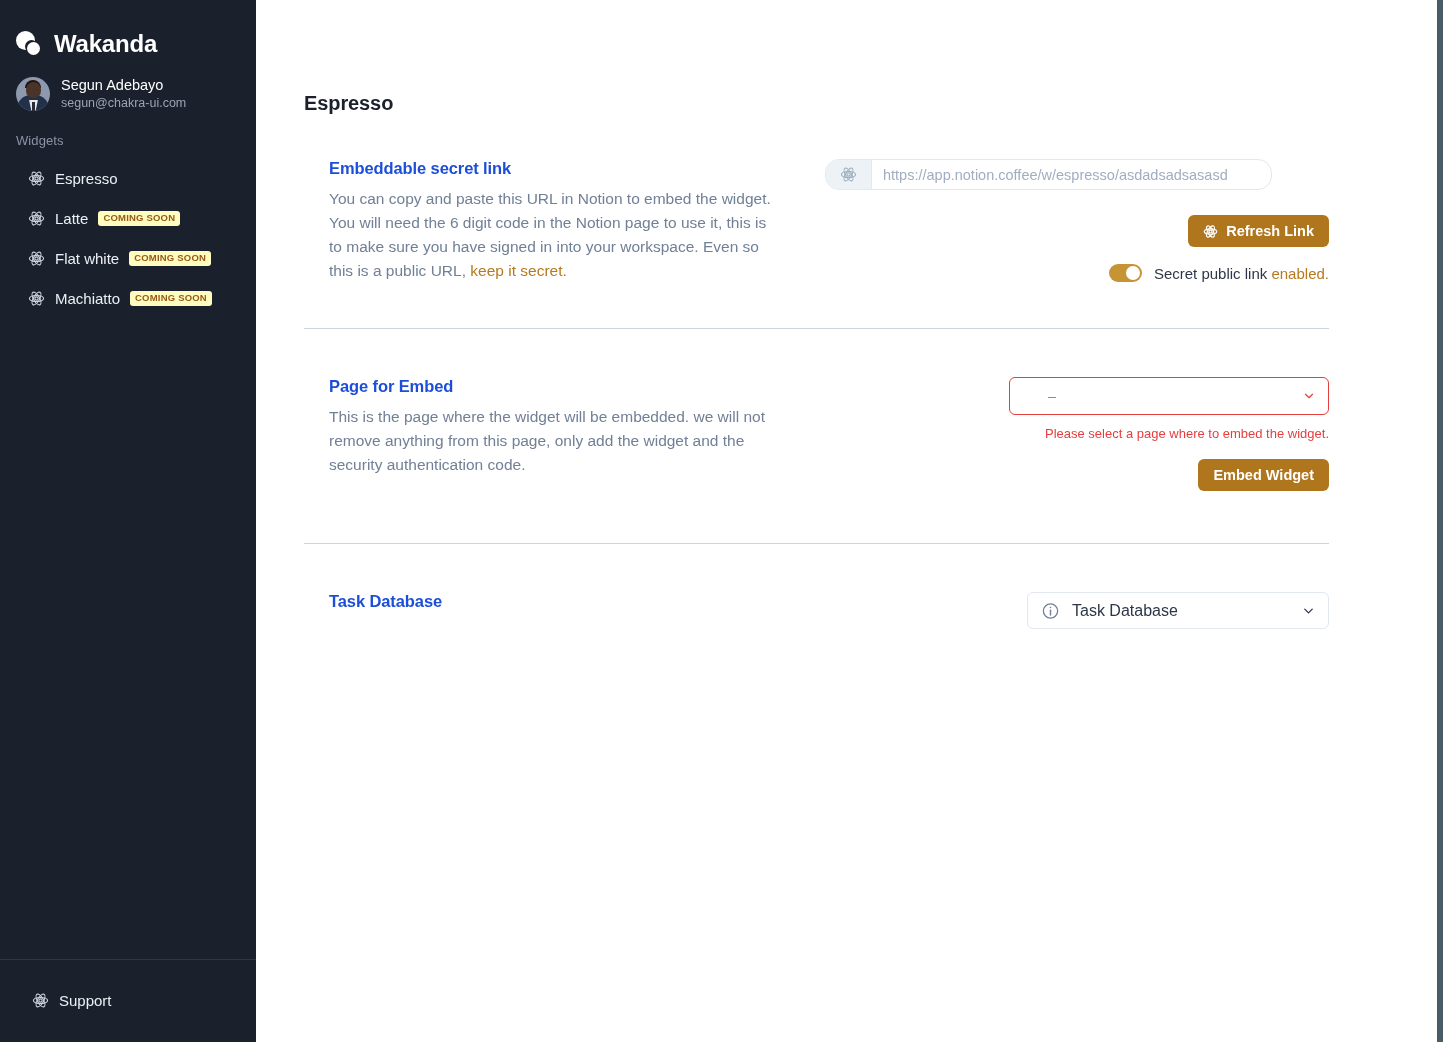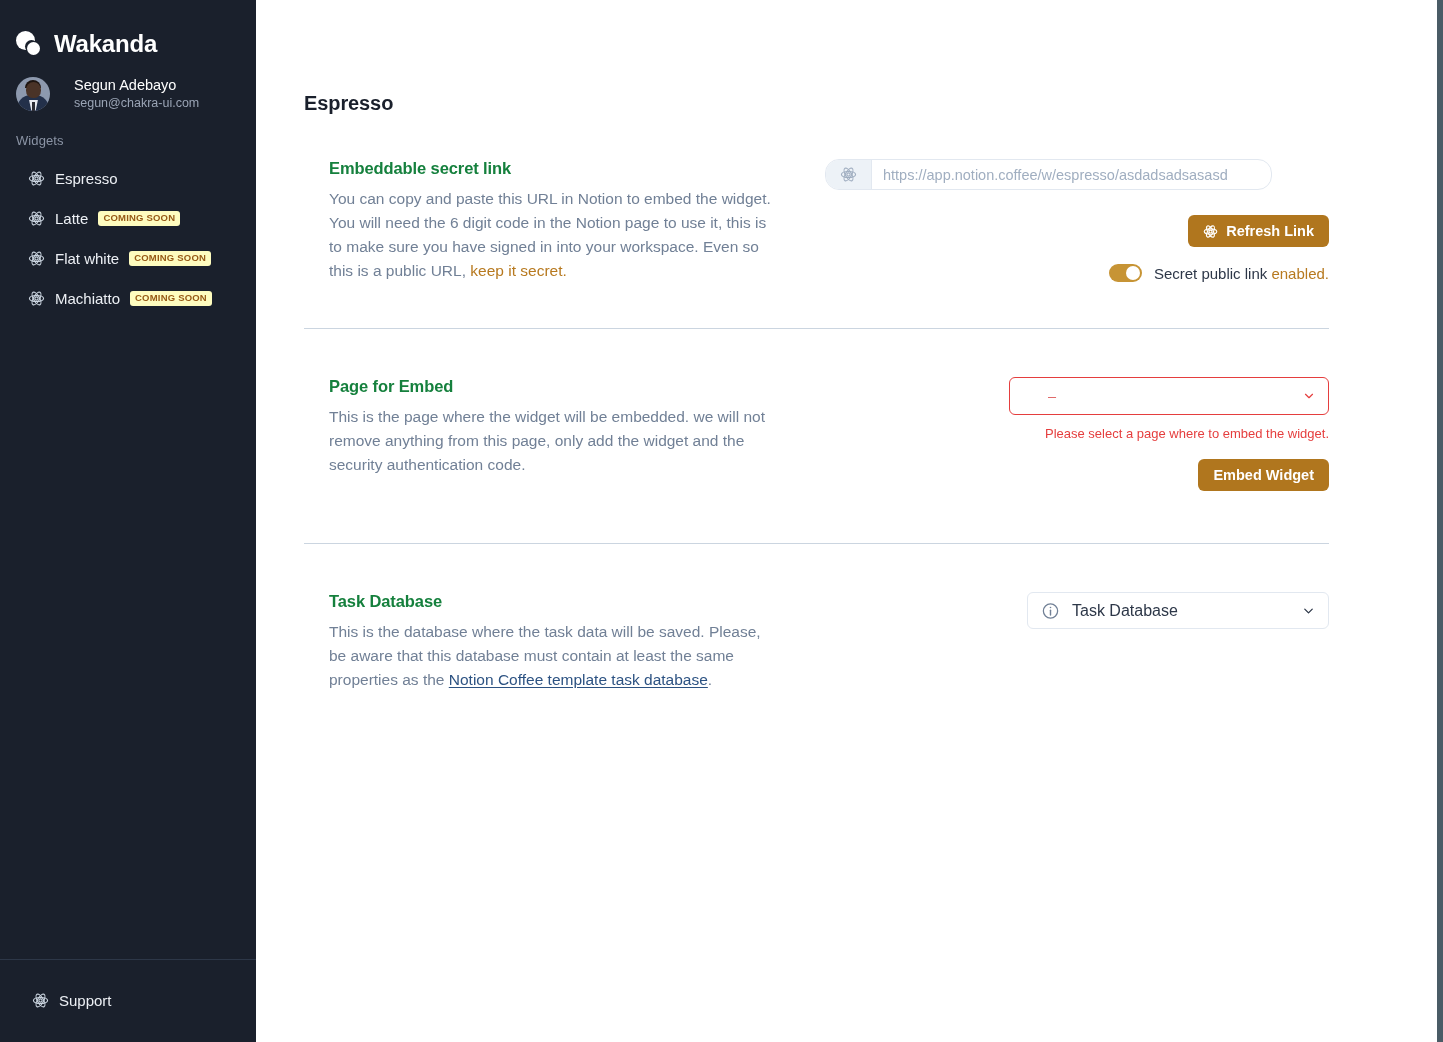--- a/index.html
+++ b/index.html
@@ -61,21 +61,21 @@
   .brand-name {
     color: #ffffff;
     font-size: 24px;
     font-weight: 700;
     letter-spacing: -0.2px;
   }
 
   .user {
     display: flex;
     align-items: center;
-    gap: 24px;
+    gap: 11px;
     padding: 14px 0 0 16px;
   }
   .avatar {
     width: 34px; height: 34px;
     border-radius: 50%;
     flex: none;
     overflow: hidden;
     position: relative;
     background: #8d99ae;
   }
@@ -202,21 +202,21 @@
     display: flex;
     align-items: flex-start;
     padding-bottom: 0;
   }
   .section-left { width: 520px; padding-left: 25px; flex: none; }
   .section-right { flex: 1 1 auto; padding-right: 0; }
 
   .section-heading {
     font-size: 16.5px;
     font-weight: 700;
-    color: #15803d;
+    color: #1d4ed8;
     margin-bottom: 9px;
     letter-spacing: -0.1px;
   }
   .section-desc {
     font-size: 15.5px;
     line-height: 24px;
     color: #718096;
     max-width: 452px;
   }
   .accent-text { color: #B7791F; }
@@ -537,21 +537,20 @@
             </button>
           </div>
         </div>
       </section>
 
       <div class="divider"></div>
 
       <section class="section" style="padding-top:48px;">
         <div class="section-left">
           <div class="section-heading">Task Database</div>
-          <p class="section-desc"><span>This is the database where the task data will be saved. Please, be aware that this database must contain at least the same properties as the </span><span class="inline-link">Notion Coffee template task database</span><span>.</span></p>
         </div>
         <div class="section-right">
           <div class="select-wrap" style="width:302px;">
             <svg class="select-icon" width="19" height="19" viewBox="0 0 24 24">
               <circle cx="12" cy="12" r="9" fill="none" stroke="#718096" stroke-width="1.6"></circle>
               <path d="M12 11v6" fill="none" stroke="#718096" stroke-width="1.8" stroke-linecap="round"></path>
               <circle cx="12" cy="7.6" r="1.05" fill="#718096"></circle>
             </svg>
             <select class="select-box plain">
               <option>Task Database</option>

